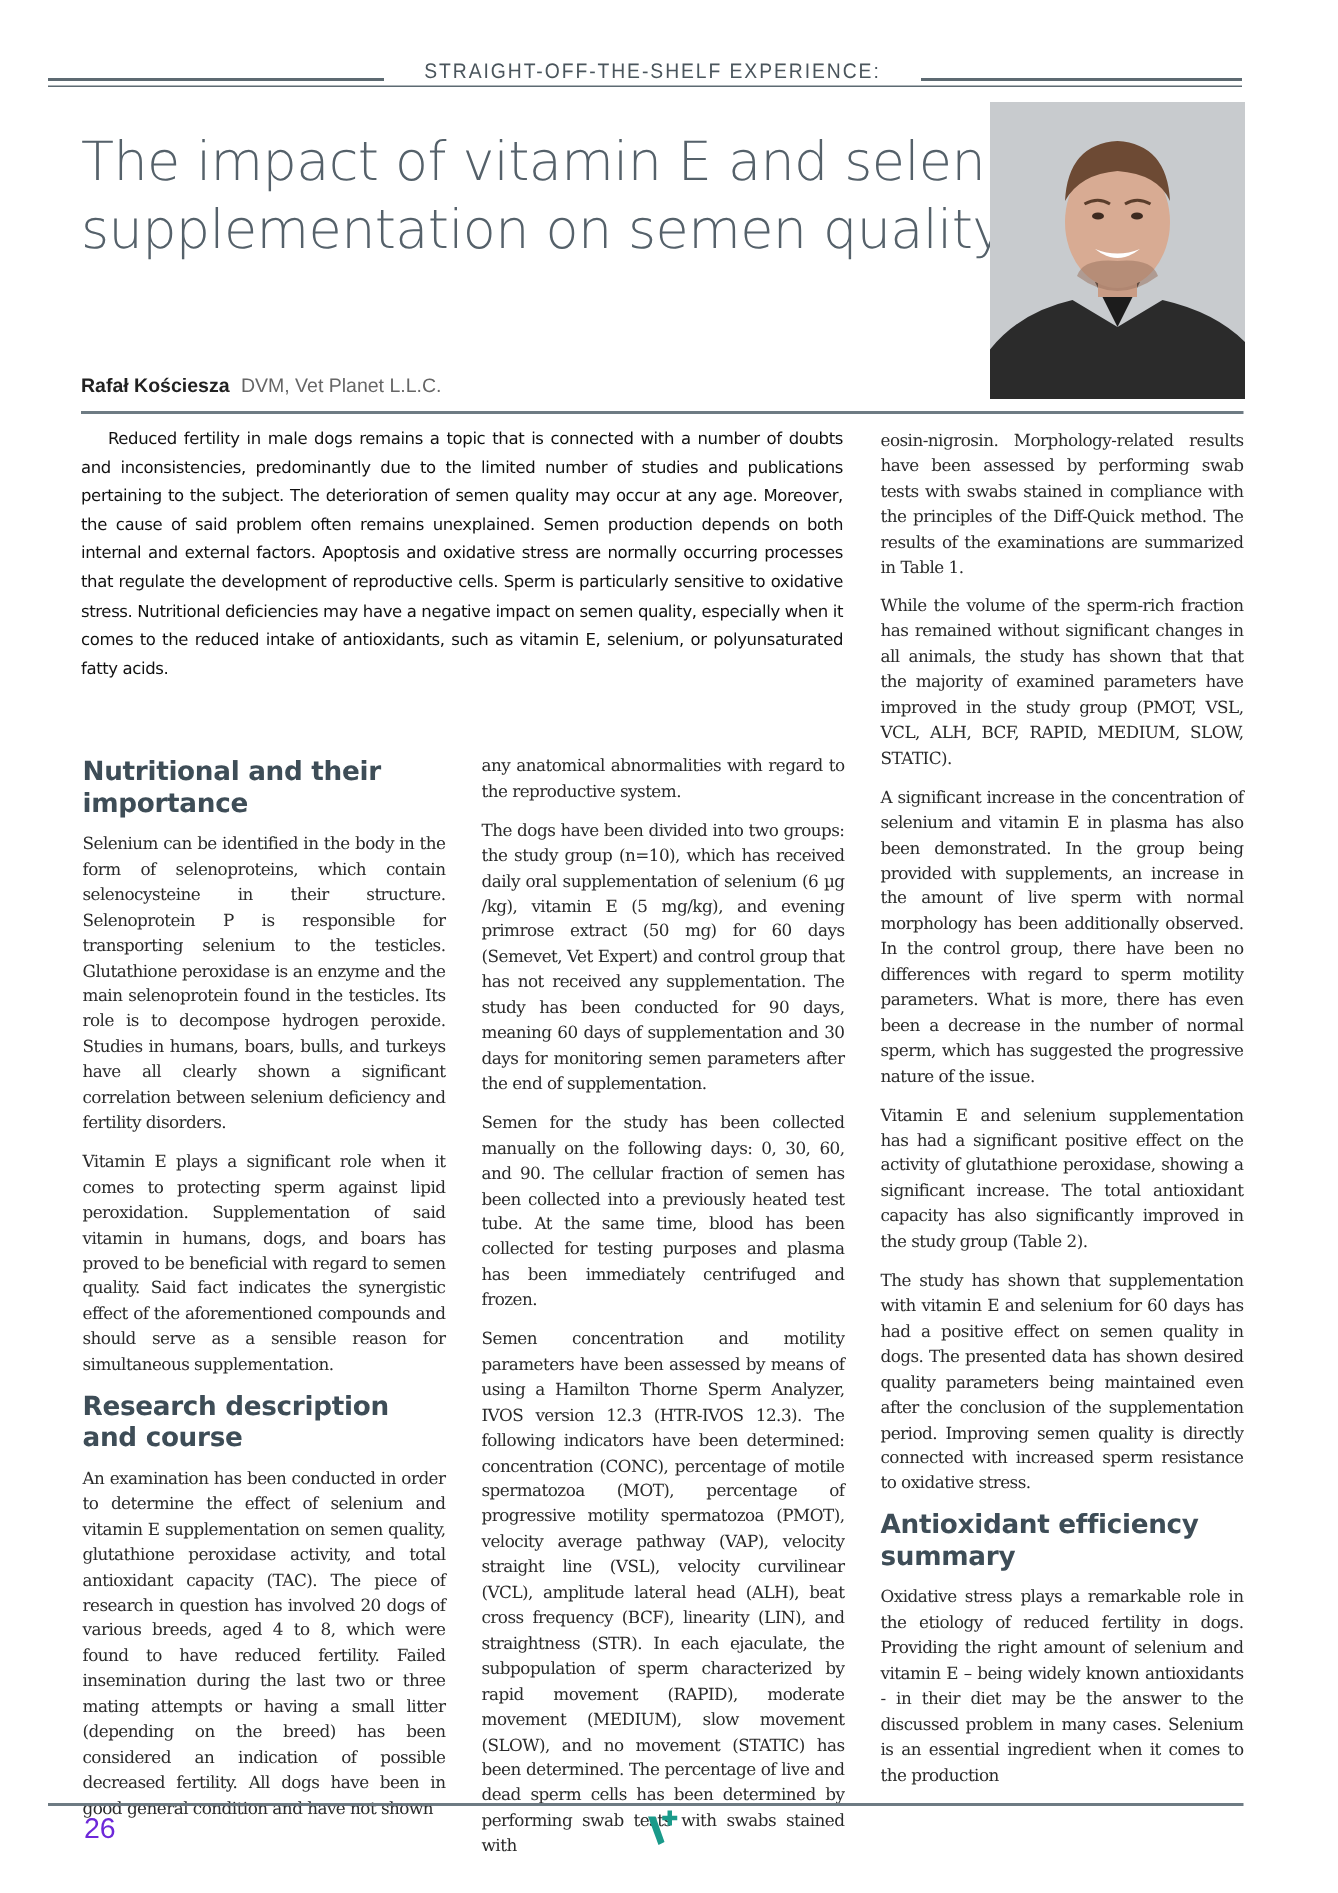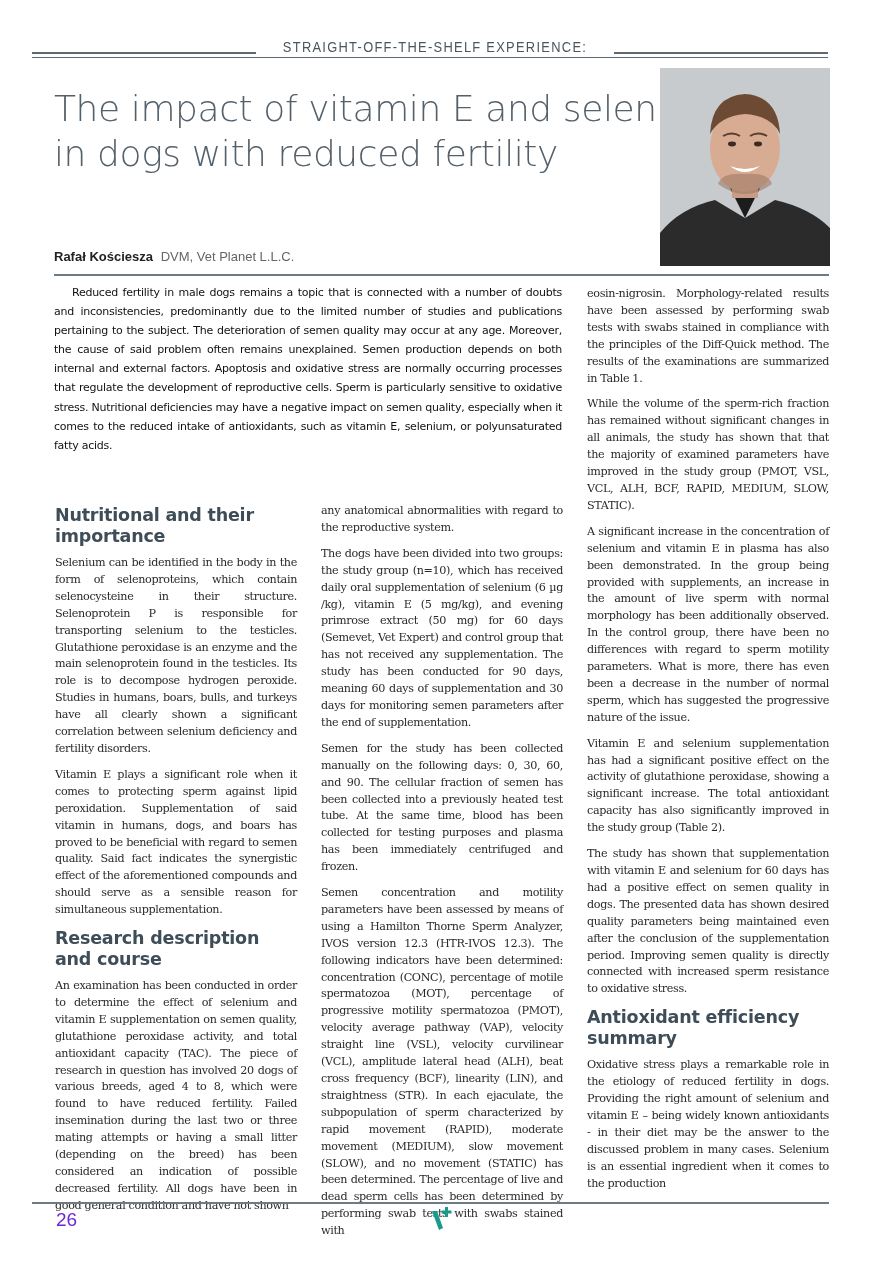--- a/index.html
+++ b/index.html
@@ -43,21 +43,21 @@
 
 <div class="page">
 
   <div class="kicker-line-left"></div>
   <div class="kicker-under"></div>
   <div class="kicker-line-right"></div>
   <div class="kicker">STRAIGHT-OFF-THE-SHELF EXPERIENCE:</div>
 
   <h1 class="title" style="margin:0;">
     <span>The impact of vitamin E and selenium</span>
-    <span>in dogs with reduced fertility</span>
+    <span>supplementation on semen quality</span>
   </h1>
 
   <div class="photo">
     <svg width="170" height="198" viewBox="0 0 170 198">
       <rect width="170" height="198" fill="#c8cbce"></rect>
       <path d="M0 198 L0 165 Q20 140 55 132 L85 150 L115 132 Q150 140 170 160 L170 198 Z" fill="#2b2b2b"></path>
       <path d="M70 120 L85 150 L100 120 Z" fill="#1c1c1c"></path>
       <rect x="72" y="108" width="26" height="22" fill="#c99c85"></rect>
       <ellipse cx="85" cy="80" rx="35" ry="44" fill="#d8ab93"></ellipse>
       <path d="M50 66 Q52 28 85 26 Q118 28 120 66 Q112 48 85 46 Q60 48 50 66 Z" fill="#6d4a34"></path>

